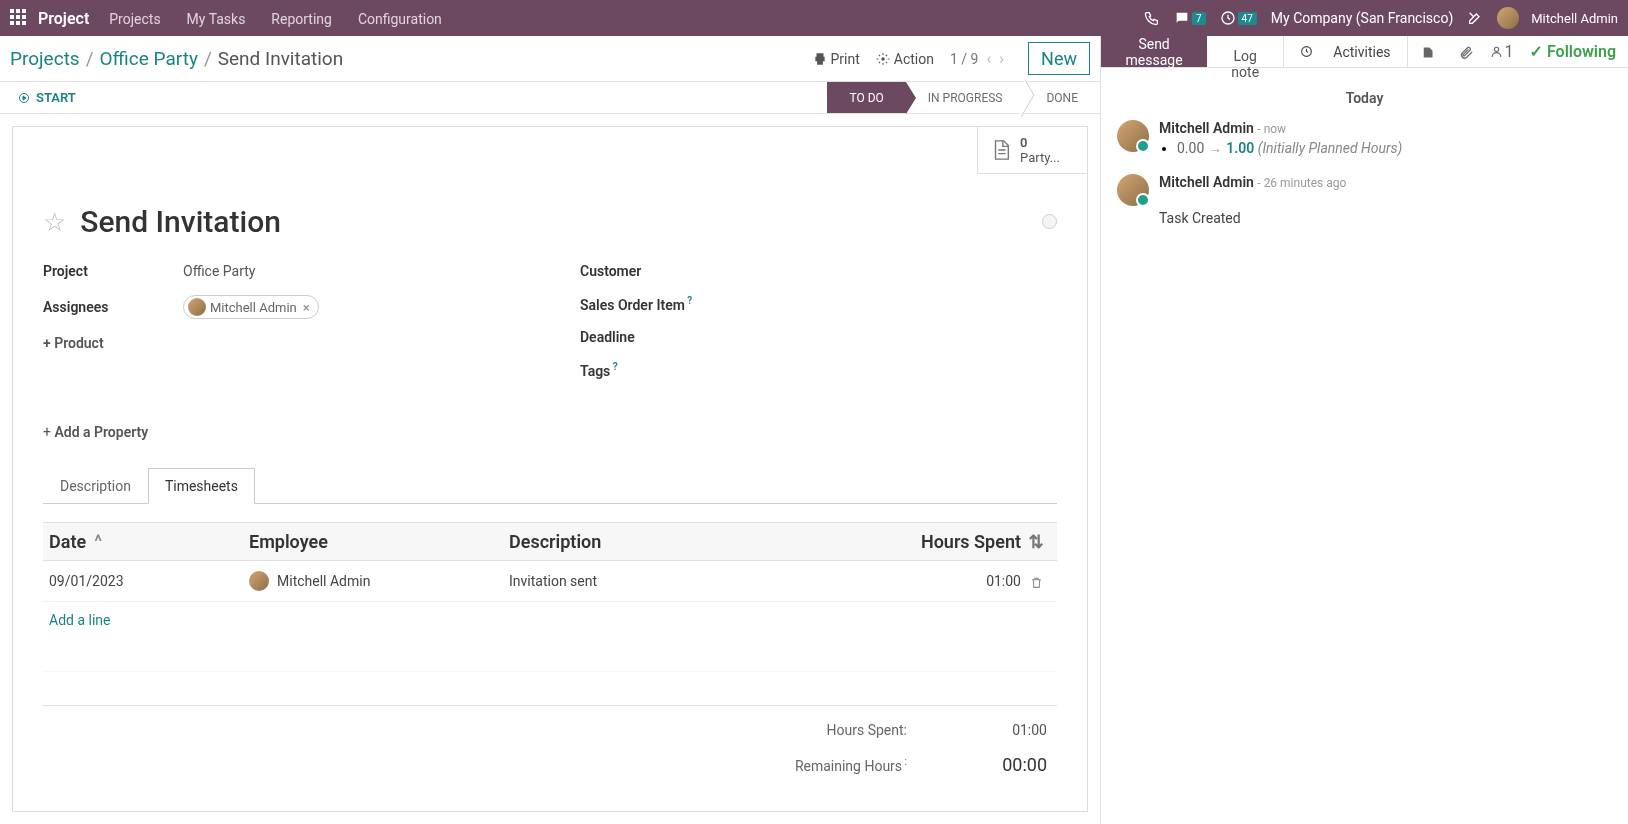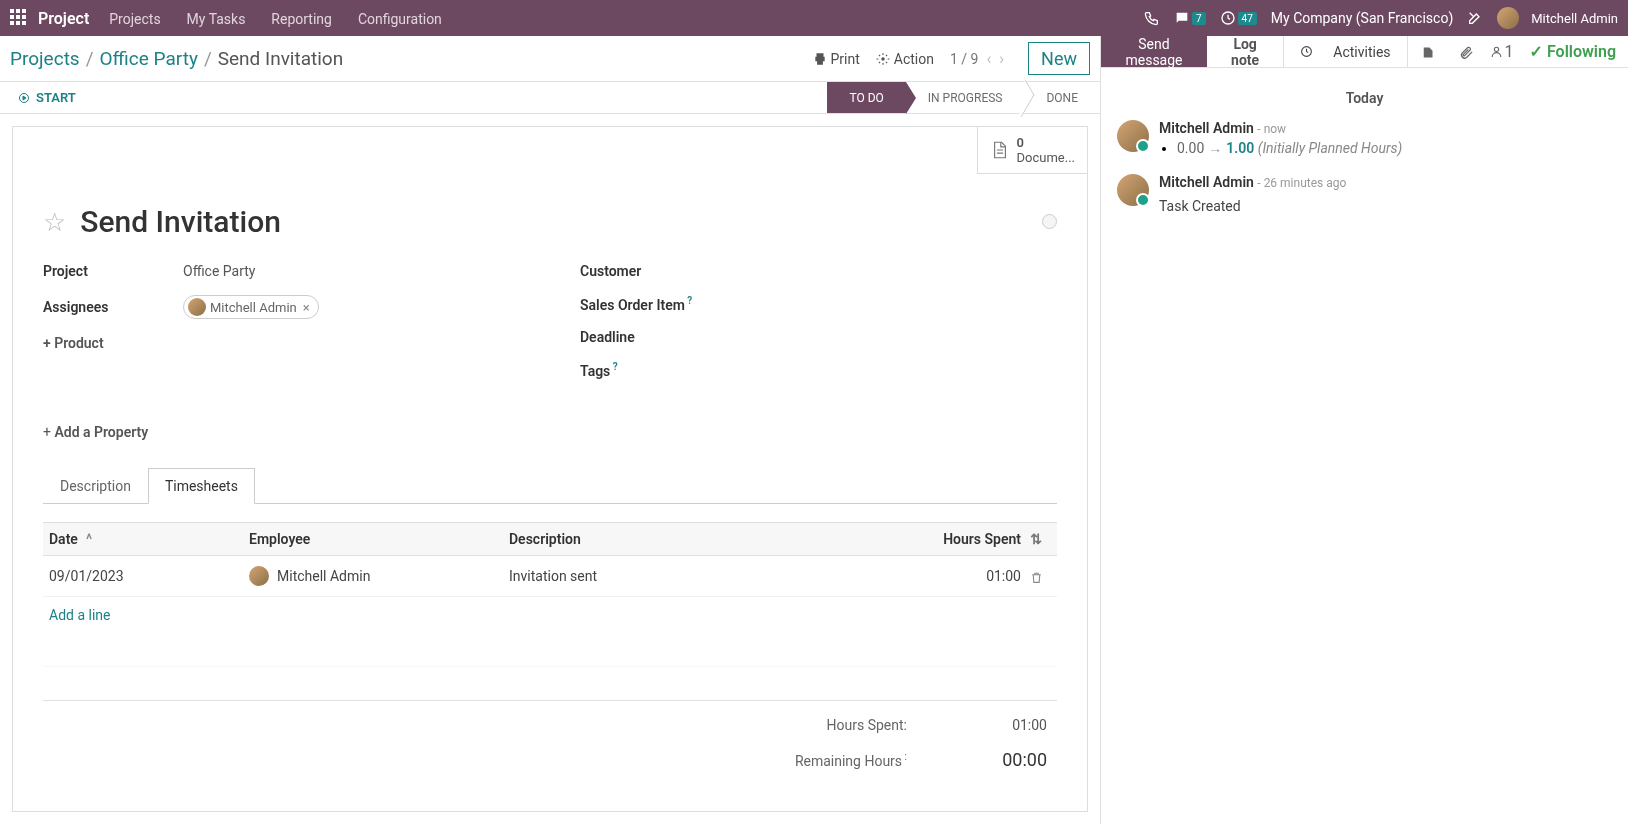--- a/index.html
+++ b/index.html
@@ -74,21 +74,21 @@
 .alloc-row { display: flex; align-items: center; gap: 90px; padding: 0 6px 14px 6px; }
 .alloc-label { font-weight: 600; font-size: 14px; color:#333;}
 .alloc-val { color: #555; font-size: 14px; margin-left: 18px;}
 .progress-wrap { display: flex; align-items: center; gap: 12px; }
 .progress-label { color: #888; font-size: 14px; }
 .progress-bar { width: 100px; height: 14px; background: #1b8386; }
 .progress-pct { color: #888; font-size: 14px; }
 .highlight-red { border: 3px solid #e03c3c; padding: 10px 28px; display: inline-flex; }
 
 .ts-table { width: 100%; }
-.ts-head { display: flex; background: #f7f7f7; border-top:1px solid #e0e0e0; border-bottom:1px solid #e0e0e0; padding: 8px 6px; font-size: 14px; font-weight: 600; color: #333;}
+.ts-head { display: flex; background: #f7f7f7; border-top:1px solid #e0e0e0; border-bottom:1px solid #e0e0e0; padding: 8px 6px; font-size: 18px; font-weight: 600; color: #333;}
 .ts-head .col-date{width:200px; display:flex; align-items:center; gap:8px;}
 .ts-head .col-emp{width:260px;}
 .ts-head .col-desc{flex:1;}
 .ts-head .col-hrs{width:110px; text-align:right;}
 .ts-head .col-act{width:30px; text-align:center; color:#777; cursor:pointer;}
 .ts-row { display: flex; padding: 10px 6px; font-size: 14px; color: #444; border-bottom: 1px solid #f0f0f0; align-items:center;}
 .ts-row .col-date{width:200px;}
 .ts-row .col-emp{width:260px; display:flex; align-items:center; gap:8px;}
 .ts-row .col-emp .av{width:20px;height:20px;border-radius:50%;background:linear-gradient(135deg,#d4a574,#8b6f47);}
 .ts-row .col-desc{flex:1;}
@@ -101,36 +101,36 @@
 .totals .trow { display: flex; gap: 60px; font-size: 14px; color: #555; align-items:center;}
 .totals .trow .tl{color:#666;}
 .totals .trow .tv{width:80px; text-align:right;}
 .totals .trow.rh .tv{font-size:18px; color:#333;}
 .totals .trow .tl.q::after{content:' ?'; color:#1b8386; font-size:10px; vertical-align:super;}
 .totals .trow.rh .tl::after{content:' :';}
 
 
 .chat-hdr { display: flex; border-bottom: 1px solid #e0e0e0; height: 32px; align-items: center; }
 .chat-hdr .btn-send { background: #6d4861; color: #fff; border: none; padding: 0 16px; height: 100%; font-size: 14px; cursor: pointer; }
-.chat-hdr .btn-log { background: #fff; border: none; padding: 0 16px; font-size: 14px; color: #555; cursor: pointer; height:100%;font-weight:bold;}
+.chat-hdr .btn-log { background: #fff; border: none; padding: 12px 16px; font-size: 14px; color: #555; cursor: pointer; height:100%;}
 .chat-hdr .btn-act { border-left: 1px solid #e0e0e0; border-right: 1px solid #e0e0e0; padding: 0 16px; font-size: 14px; color: #444; cursor: pointer; height:100%; display:flex; align-items:center; gap:20px;}
 .chat-hdr .spacer{flex:1;}
 .chat-hdr .ic{padding:0 12px; color:#666; cursor:pointer; font-size:15px;}
 .chat-hdr .follow{color:#3fa04f; font-weight:600; padding:0 12px; display:flex; align-items:center; gap:4px;}
 .chat-hdr .fcount{color:#666; padding:0 4px; display:flex; align-items:center; gap:2px;}
 
 .chat-body { padding: 16px; font-size: 14px; }
 .chat-day { text-align: center; color: #555; font-weight: 600; margin: 6px 0 14px; }
 .msg { display: flex; gap: 10px; margin-bottom: 18px; }
 .msg .mav { width: 32px; height: 32px; border-radius: 50%; background: linear-gradient(135deg,#d4a574,#8b6f47); position: relative; flex-shrink:0;}
 .msg .mav::after{content:''; position:absolute; right:-1px; bottom:-1px; width:10px; height:10px; background:#1fa08a; border-radius:50%; border:2px solid #fff;}
 .msg .mc .mh { font-size: 14px; }
 .msg .mc .mh b{color:#333; font-weight:600;}
 .msg .mc .mh .tm{color:#999; font-size:12px;}
-.msg .mc .mx{margin-top:8px; color:#444;}
+.msg .mc .mx{margin-top:20px; color:#444;}
 .msg .mc ul{list-style:disc; margin-left:18px; margin-top:4px;}
 .msg .mc .old{color:#666;}
 .msg .mc .arrw{color:#999; margin:0 4px;}
 .msg .mc .new{color:#1b8386; font-weight:600;}
 .msg .mc .note{color:#888; font-style:italic;}
 
 svg{display:inline-block; vertical-align:middle;}
 </style>
 </head>
 <body>
@@ -239,21 +239,21 @@
     </div>
 
     <div class="form-sheet">
       <div class="doc-box">
         <svg width="22" height="22" viewBox="0 0 24 24" fill="none" stroke="#777" stroke-width="1.5">
             <path d="M6 2h9l5 5v15H6z"></path>
             <path d="M14 2v6h6M9 12h8M9 16h8"></path>
           </svg>
         <div>
             <div class="doc-num">0</div>
-            <div>Docume...</div>
+            <div>Party...</div>
           </div>
       </div>
 
       <div class="sheet-body">
         <div class="title-row">
           <span class="star-o">☆</span>
           <span class="task-title">Send Invitation</span>
           <span class="dot-gray"></span>
         </div>
 

